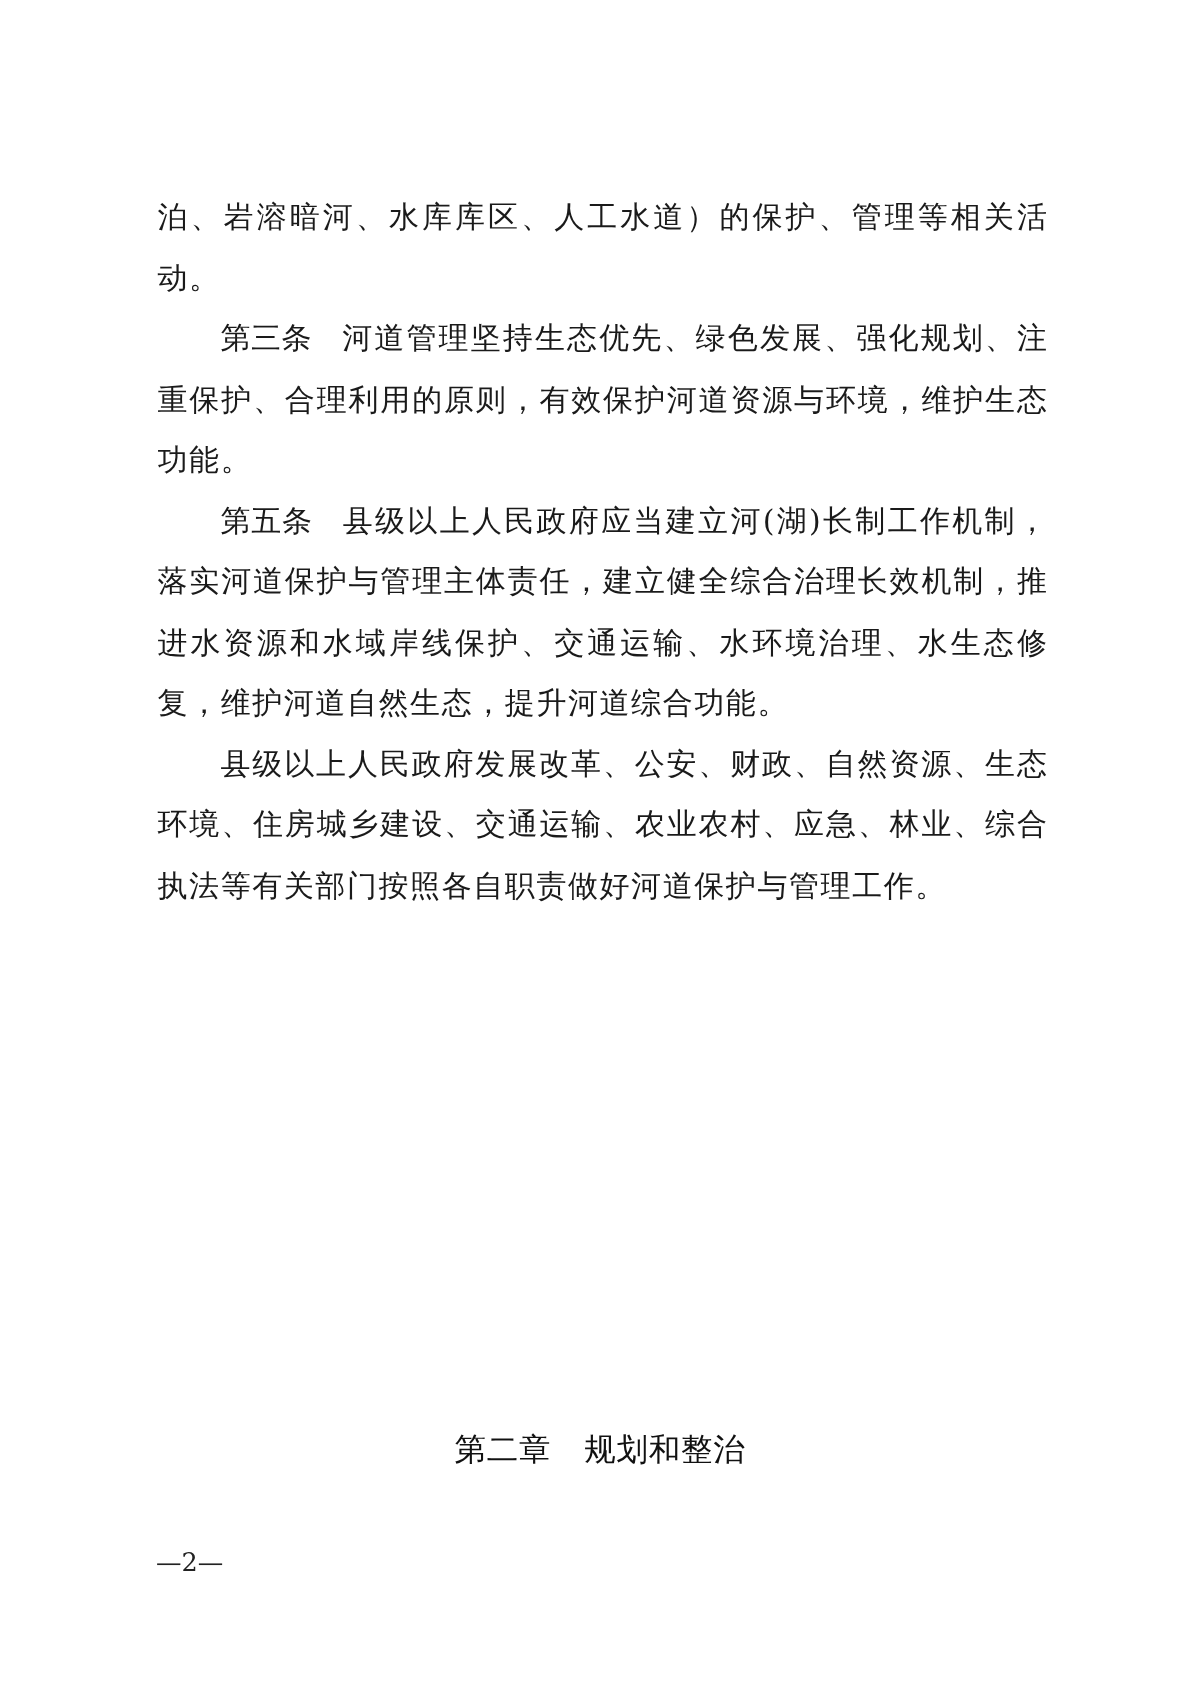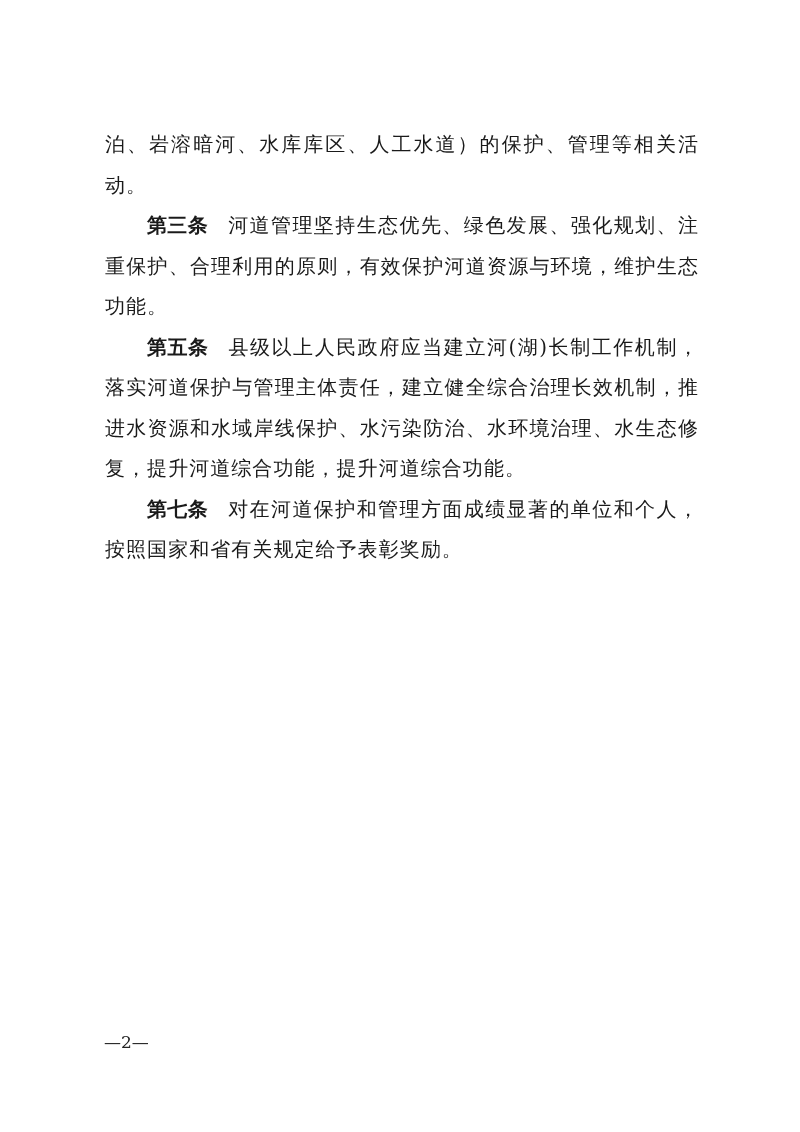--- a/index.html
+++ b/index.html
@@ -3,43 +3,46 @@
 <meta charset="utf-8">
 <style>
   html, body { margin: 0; padding: 0; background: #ffffff; }
   body { width: 800px; height: 1132px; position: relative; overflow: hidden;
          font-family: "DejaVu Serif", "Liberation Serif", serif; color: #1a1a1a; }
   .page { position: absolute; left: 0; top: 0; width: 800px; height: 1132px; }
   .body-text { position: absolute; left: 105px; top: 124px; width: 594px; }
   .para { margin: 0; font-size: 20px; line-height: 40.5px; letter-spacing: 1.05px;
           text-align: justify; text-align-last: left; }
   .para.indent { text-indent: 42px; }
-  .art-no { font-family: "DejaVu Sans", "Liberation Sans", sans-serif; font-weight: bold;
+  .art-no { font-family: "DejaVu Sans", "Liberation Sans", sans-serif; font-weight: normal;
             letter-spacing: 0; margin-right: 20px; }
   .chapter { position: absolute; left: 0; width: 800px; top: 952px; text-align: center;
              font-family: "DejaVu Sans", "Liberation Sans", sans-serif; font-size: 21px;
              color: #111; letter-spacing: 0.5px; }
   .chapter .gap { display: inline-block; width: 22px; }
   .page-number { position: absolute; left: 104px; top: 1032px; font-size: 17px;
                  font-family: "DejaVu Serif", "Liberation Serif", serif; color: #222; }
 </style>
 </head>
 <body>
 
 <div class="page">
   <div class="body-text">
     <p class="para">
       <span>泊、岩溶暗河、水库库区、人工水道）的保护、管理等相关活动。</span>
     </p>
     <p class="para indent">
       <span class="art-no">第三条</span><span>河道管理坚持生态优先、绿色发展、强化规划、注重保护、合理利用的原则，有效保护河道资源与环境，维护生态功能。</span>
     </p>
     <p class="para indent">
-      <span class="art-no">第五条</span><span>县级以上人民政府应当建立河(湖)长制工作机制，落实河道保护与管理主体责任，建立健全综合治理长效机制，推进水资源和水域岸线保护、水污染防治、水环境治理、水生态修复，提升河道综合功能，提升河道综合功能。</span>
+      <span class="art-no">第五条</span><span>县级以上人民政府应当建立河(湖)长制工作机制，落实河道保护与管理主体责任，建立健全综合治理长效机制，推进水资源和水域岸线保护、交通运输、水环境治理、水生态修复，维护河道自然生态，提升河道综合功能。</span>
     </p>
     <p class="para indent">
-      <span class="art-no">第七条</span><span>对在河道保护和管理方面成绩显著的单位和个人，按照国家和省有关规定给予表彰奖励。</span>
+      <span>县级以上人民政府发展改革、公安、财政、自然资源、生态环境、住房城乡建设、交通运输、农业农村、应急、林业、综合执法等有关部门按照各自职责做好河道保护与管理工作。</span>
     </p>
   </div>
 
+  <div class="chapter">
+    <span>第二章</span><span class="gap"></span><span>规划和整治</span>
+  </div>
 
   <div class="page-number">—2—</div>
 </div>
 
 </body></html>

